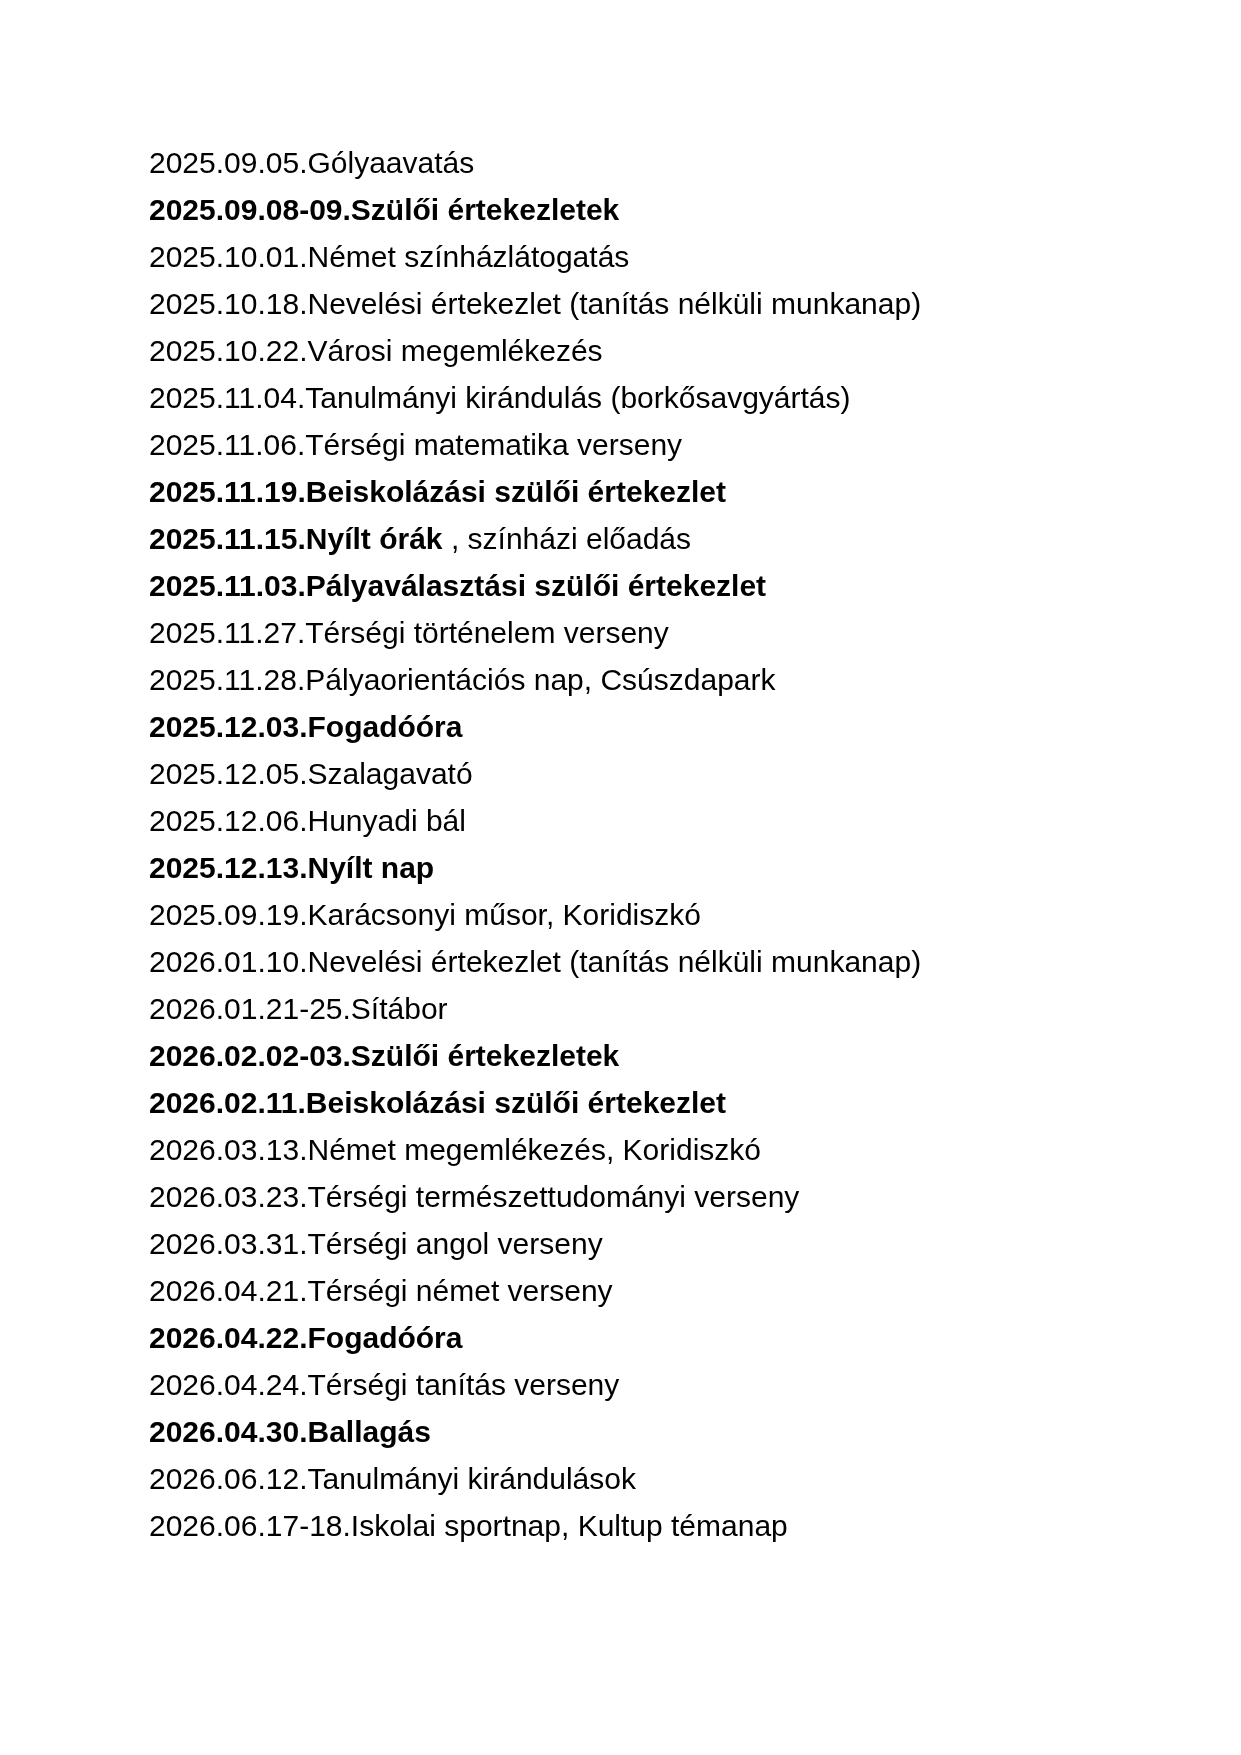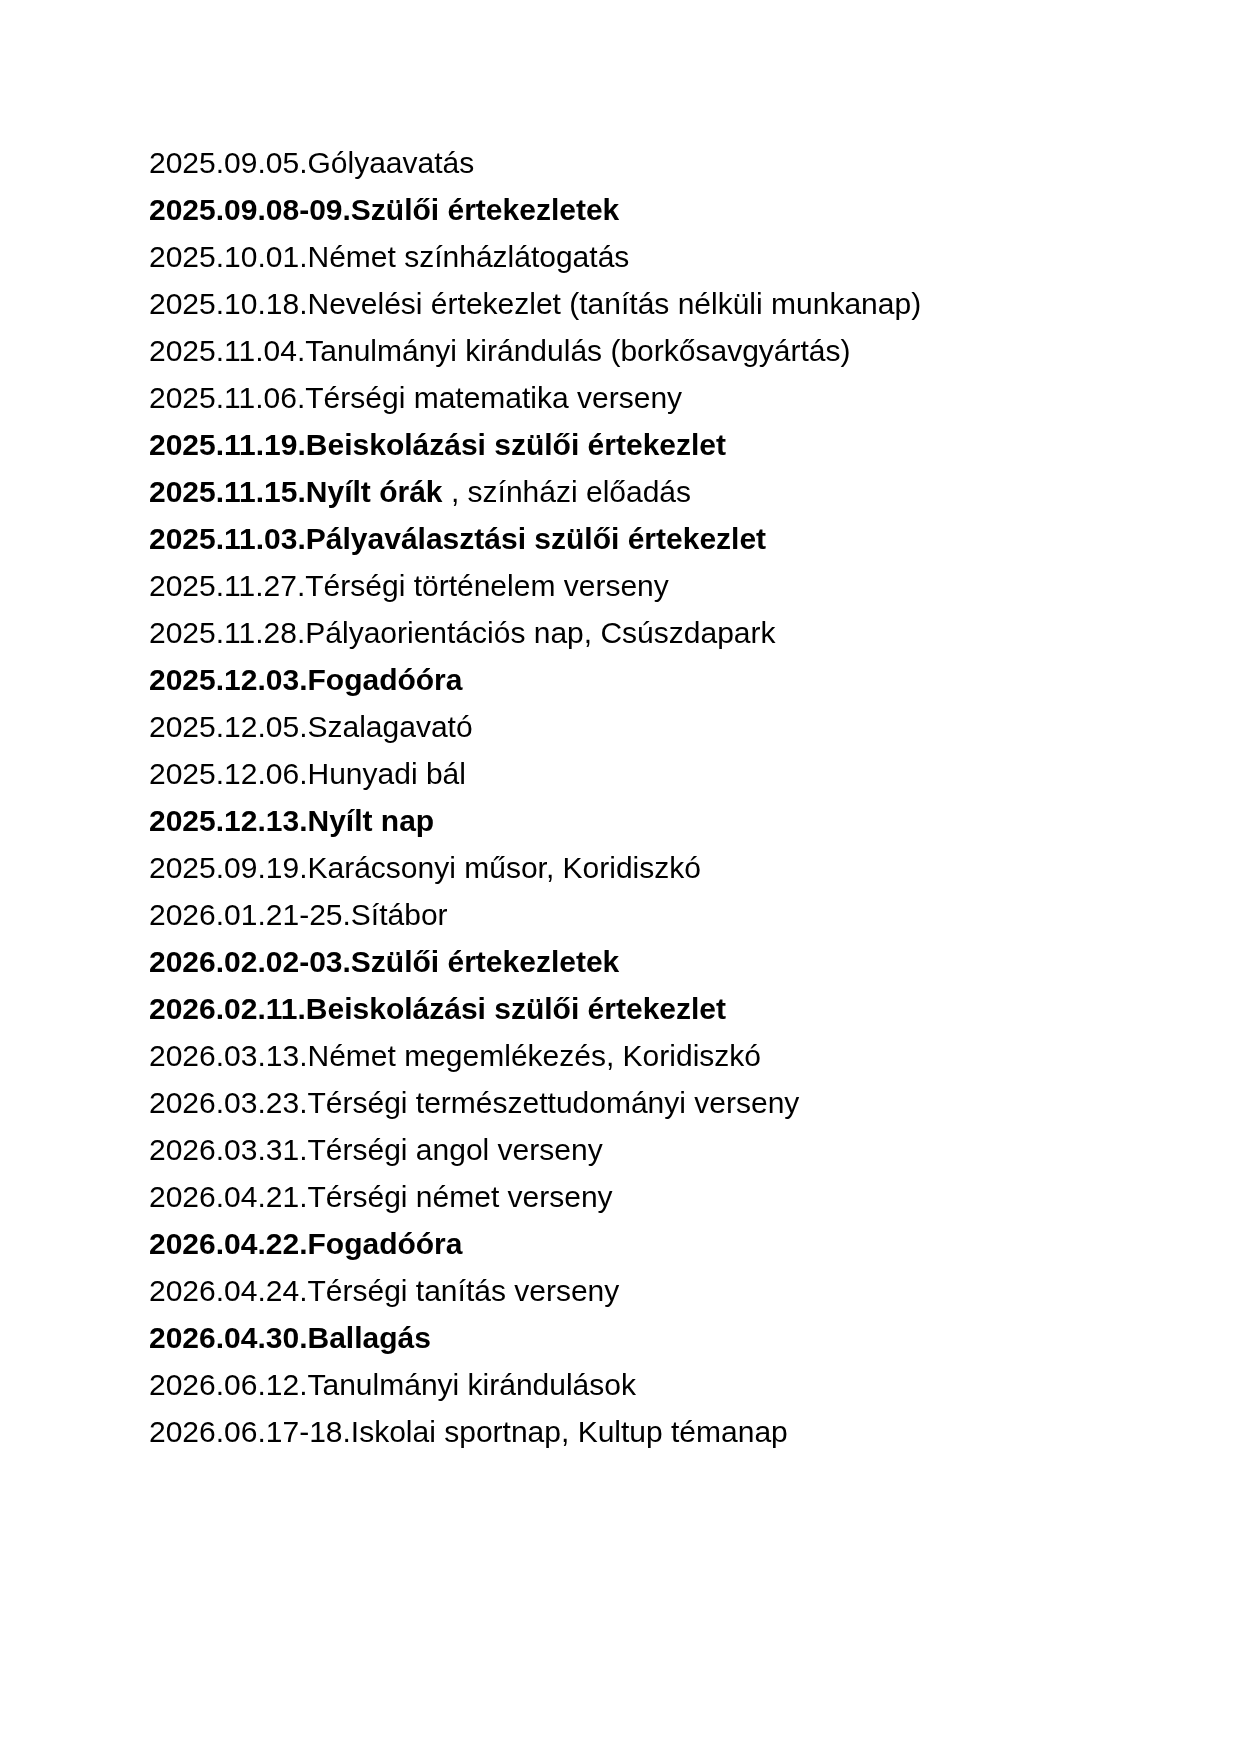--- a/index.html
+++ b/index.html
@@ -55,20 +55,23 @@
 
   <div class="schedule-row">
     <span class="event-date">2025.10.01.</span><span class="event-title">Német színházlátogatás</span>
   </div>
 
 
   <div class="schedule-row">
     <span class="event-date">2025.10.18.</span><span class="event-title">Nevelési értekezlet (tanítás nélküli munkanap)</span>
   </div>
 
+  <div class="schedule-row">
+    <span class="event-date">2025.10.22.</span><span class="event-title">Városi megemlékezés</span>
+  </div>
 
   <div class="schedule-row">
     <span class="event-date">2025.11.04.</span><span class="event-title">Tanulmányi kirándulás (borkősavgyártás)</span>
   </div>
 
   <div class="schedule-row">
     <span class="event-date">2025.11.06.</span><span class="event-title">Térségi matematika verseny</span>
   </div>
 
   <div class="schedule-row bold">
@@ -104,20 +107,23 @@
   </div>
 
   <div class="schedule-row bold">
     <span class="event-date">2025.12.13.</span><span class="event-title">Nyílt nap</span>
   </div>
 
   <div class="schedule-row">
     <span class="event-date">2025.09.19.</span><span class="event-title">Karácsonyi műsor, Koridiszkó</span>
   </div>
 
+  <div class="schedule-row">
+    <span class="event-date">2026.01.10.</span><span class="event-title">Nevelési értekezlet (tanítás nélküli munkanap)</span>
+  </div>
 
   <div class="schedule-row">
     <span class="event-date">2026.01.21-25.</span><span class="event-title">Sítábor</span>
   </div>
 
   <div class="schedule-row bold">
     <span class="event-date">2026.02.02-03.</span><span class="event-title">Szülői értekezletek</span>
   </div>
 
   <div class="schedule-row bold">

